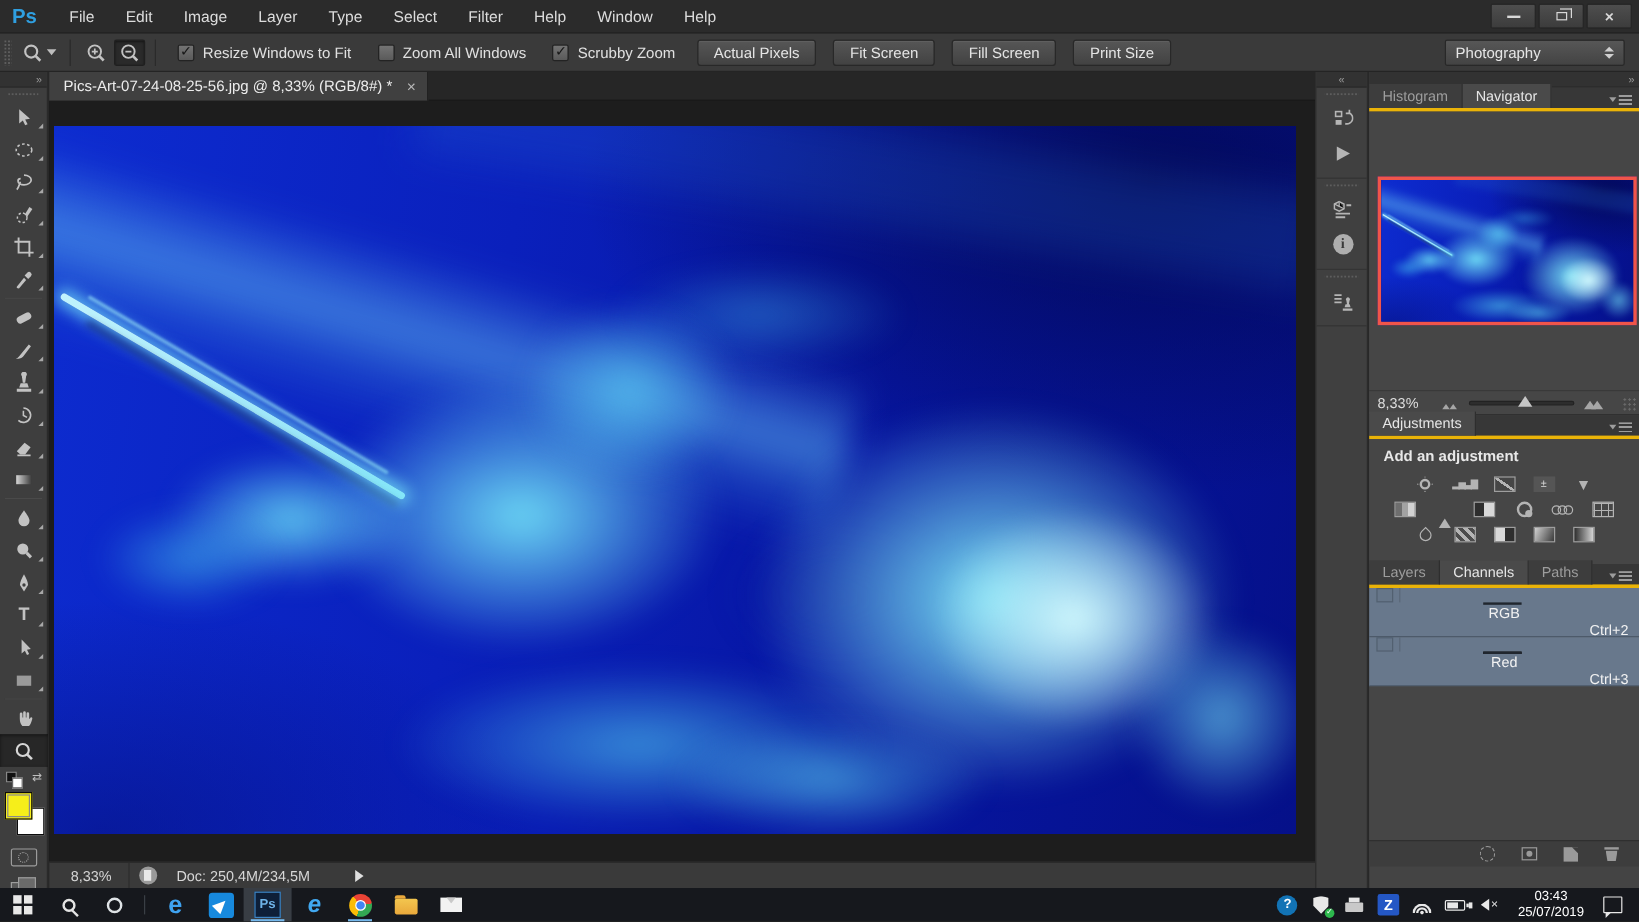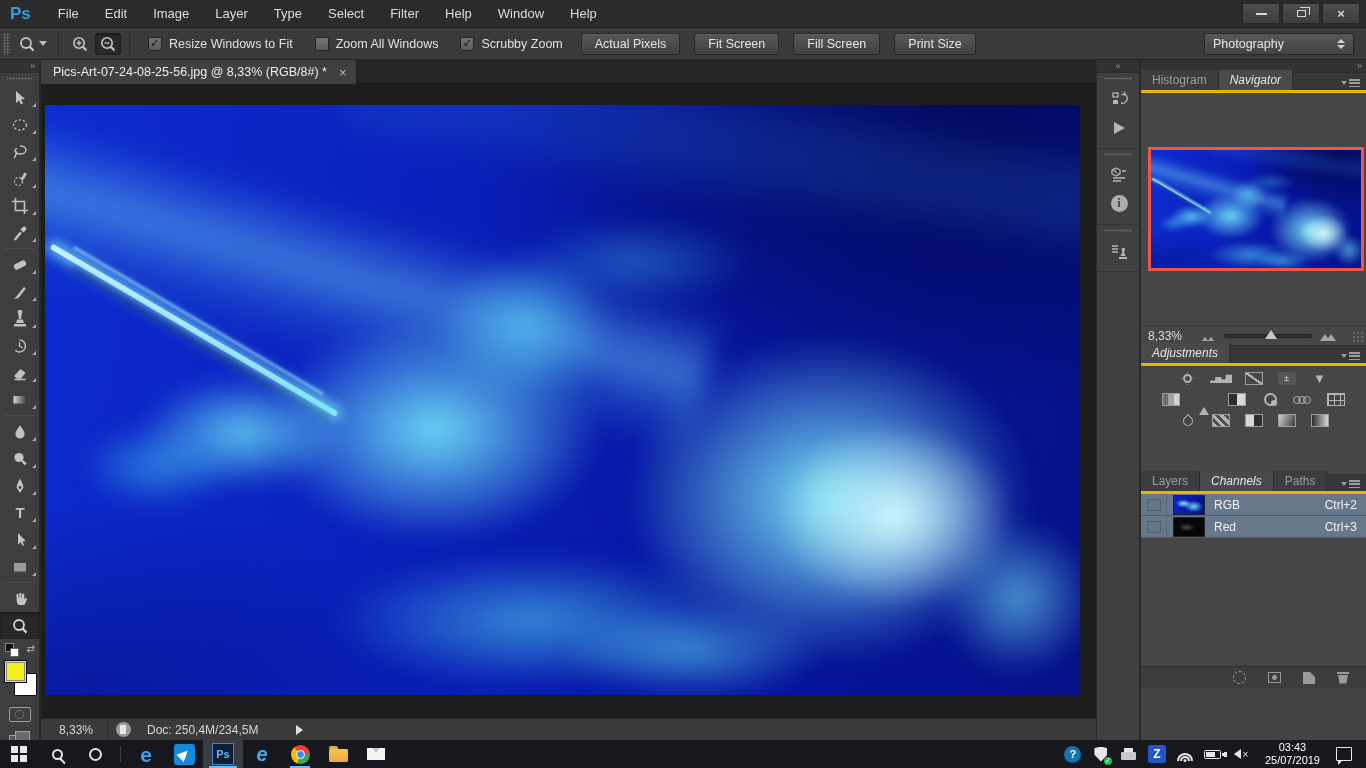--- a/index.html
+++ b/index.html
@@ -117,21 +117,21 @@
 .dock-group{border-bottom:1px solid #343434;padding-bottom:6px;}
 .dock-btn{width:44px;height:29px;display:flex;align-items:center;justify-content:center;color:#b5b5b5;}
 .info-circle{width:17px;height:17px;border-radius:50%;background:#aeaeae;color:#3a3a3a;font-weight:bold;
   font-size:12px;display:flex;align-items:center;justify-content:center;font-family:"Liberation Serif",serif;}
 
 
 #panels{position:absolute;left:1141px;top:60px;width:225px;height:680px;background:#444;}
 #panels .panel-mini-header{text-align:right;}
 .tabrow{height:20px;background:#373737;display:flex;align-items:flex-end;position:relative;border-bottom:3px solid #eab308;}
 .ptab{height:20px;line-height:20px;padding:0 11px;font-size:12px;color:#9d9d9d;background:#3d3d3d;border-right:1px solid #2e2e2e;}
-.ptab.active{background:#4a4a4a;color:#e6e6e6;font-style:italic;}
+.ptab.active{background:#4a4a4a;color:#e6e6e6;}
 .pmenu{position:absolute;right:5px;top:4px;width:20px;height:12px;display:flex;align-items:center;gap:2px;}
 .pmenu .tri{width:0;height:0;border-left:3.5px solid transparent;border-right:3.5px solid transparent;border-top:4px solid #9d9d9d;}
 .pmenu .lines{width:11px;height:9px;background:repeating-linear-gradient(#9d9d9d 0 1.6px,transparent 1.6px 3.4px);}
 #nav-body{position:relative;height:232px;background:#464646;}
 #nav-thumb{position:absolute;left:7px;top:54px;width:216px;height:124px;border:3px solid #f0554a;overflow:hidden;background:#061088;}
 #nav-thumb .scene{left:0;top:0;transform:scale(0.2034);transform-origin:0 0;}
 #nav-zoomrow{height:21px;background:#464646;border-top:1px solid #393939;border-bottom:1px solid #303030;
   display:flex;align-items:center;color:#dedede;font-size:12px;position:relative;}
 #nav-zoom-val{margin-left:7px;width:52px;}
 .mtn{position:relative;width:16px;height:10px;}
@@ -164,21 +164,21 @@
 .adj-mix i{width:8px;height:8px;border-radius:50%;border:1.5px solid #b4b4b4;margin-left:-3px;}
 .adj-lut{background:
   repeating-linear-gradient(90deg,#b4b4b4 0 1px,transparent 1px 6px),
   repeating-linear-gradient(#b4b4b4 0 1px,transparent 1px 6px);border:1px solid #b4b4b4;}
 .adj-inv{width:10px;height:10px;border:1.5px solid #b4b4b4;border-radius:0 50% 50% 50%;transform:rotate(45deg);}
 .adj-post{background:repeating-linear-gradient(45deg,#b4b4b4 0 3px,#4c4c4c 3px 6px);}
 .adj-thr{background:linear-gradient(90deg,#d8d8d8 50%,#2e2e2e 50%);}
 .adj-gmap{background:linear-gradient(115deg,#d0d0d0,#3a3a3a);}
 .adj-sel{background:linear-gradient(90deg,#2e2e2e,#d8d8d8);}
 #channels-rows{background:#464646;}
-.chrow{height:22px;background:#68788c;border-bottom:1px solid #4d5a6a;display:flex;align-items:center;color:#f2f2f2;font-size:12px;}
+.chrow{height:41px;background:#68788c;border-bottom:1px solid #4d5a6a;display:flex;align-items:center;color:#f2f2f2;font-size:12px;flex-direction:column;}
 .eye-cell{width:26px;display:flex;align-items:center;justify-content:center;align-self:stretch;border-right:1px solid #5a6878;}
 .eye-well{width:14px;height:12px;display:flex;align-items:center;justify-content:center;}
 .chrow.noeye .eye-well{border:1px solid #526070;background:#61718560;}
 .ch-thumb{width:32px;height:20px;border:1px solid #20262e;margin:0 9px 0 6px;}
 .rgbthumb{background:radial-gradient(ellipse 11px 6px at 32% 42%,rgba(150,245,255,.95),transparent 70%),
   radial-gradient(ellipse 13px 8px at 66% 58%,rgba(120,235,255,.9),transparent 72%),linear-gradient(100deg,#0c24c4,#051088);}
 .redthumb{background:radial-gradient(ellipse 12px 6px at 42% 52%,rgba(170,170,170,.4),transparent 70%),#070707;}
 .greenthumb{background:radial-gradient(ellipse 11px 6px at 36% 45%,rgba(205,205,205,.7),transparent 70%),
   radial-gradient(ellipse 10px 6px at 68% 60%,rgba(180,180,180,.55),transparent 72%),#0d0d0d;}
 .bluethumb{background:radial-gradient(ellipse 15px 9px at 42% 50%,rgba(248,248,248,.95),transparent 75%),
@@ -595,20 +595,21 @@
     </div>
 
     <div class="tabrow">
       <span class="ptab active">Adjustments</span>
       <span class="pmenu">
           <i class="tri"></i>
           <i class="lines"></i>
         </span>
     </div>
     <div id="adj-body">
+      <div id="adj-heading">Add an adjustment</div>
       <div class="adj-row">
         <span class="adj">
             <i class="adj-sun"></i>
           </span>
         <span class="adj adj-levels">▂▅▃▇</span>
         <span class="adj">
             <i class="chip adj-curves"></i>
           </span>
         <span class="adj adj-exposure">
             <i class="chip" style="border:none;background:#555;color:#ddd;font-size:9px;line-height:13px;display:block;">±</i>

